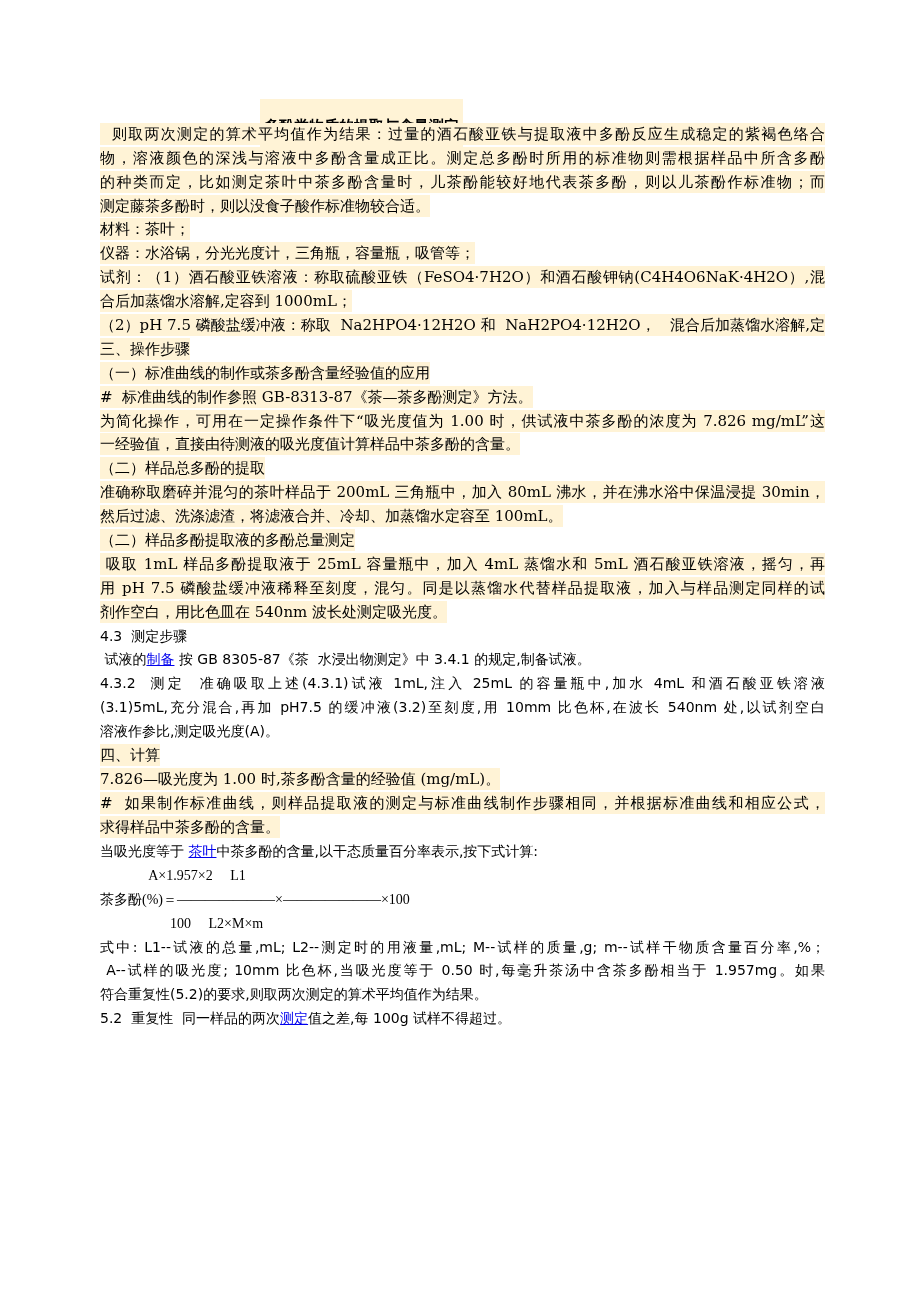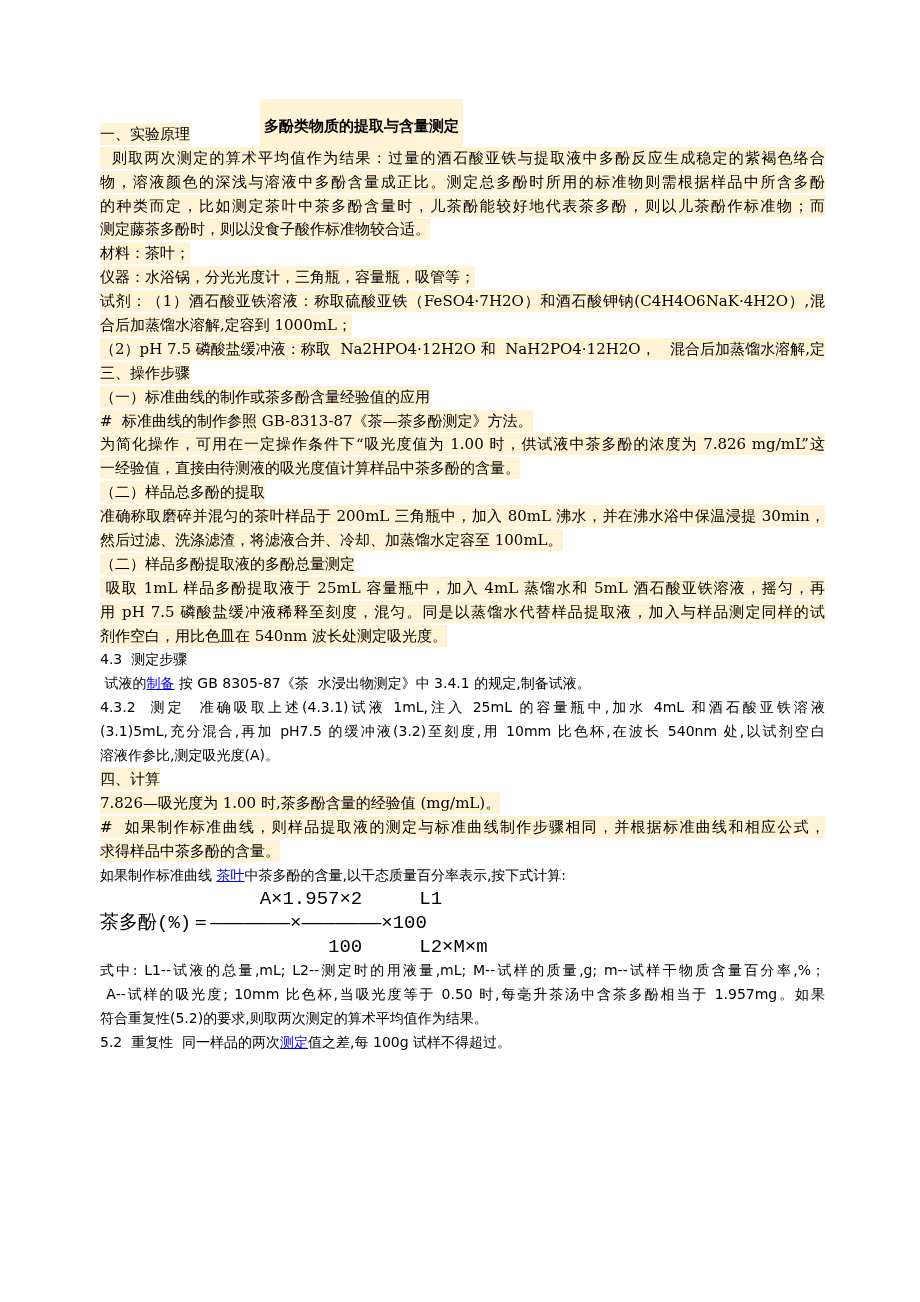--- a/index.html
+++ b/index.html
@@ -6,30 +6,29 @@
   body { width: 920px; height: 1302px; position: relative; overflow: hidden; }
   .page { position: absolute; left: 100px; top: 99px; width: 725px; }
   .line { display: block; height: 23.9px; line-height: 23.9px; font-size: 15px; color: #000;
           font-family: "DejaVu Serif", "Liberation Serif", serif; white-space: nowrap; }
   .hl { background: #fff3d6; display: inline-block; height: 22px; line-height: 23px; }
   .full .hl { width: 100%; text-align: justify; text-align-last: justify; }
   .title { font-weight: bold; padding-left: 160px; }
   .title .hl { padding: 16px 4px; }
   .sans { font-family: "DejaVu Sans", "Liberation Sans", sans-serif; font-size: 14px; }
   .link { color: #0000ee; text-decoration: underline; }
-  .formula { font-family: Liberation Mono, monospace; font-size: 19px; height: 24px; line-height: 24px; white-space: pre; }
+  .formula { font-family: Liberation Serif, serif; font-size: 14px; height: 24px; line-height: 24px; white-space: pre; }
 </style>
 </head>
 <body>
 
 <div class="page">
 
   <div class="line title"><span class="hl">多酚类物质的提取与含量测定</span></div>
 
-  <div class="line"><span class="hl">一、实验原理</span></div>
   <div class="line full"><span class="hl" style="white-space:pre">  则取两次测定的算术平均值作为结果：过量的酒石酸亚铁与提取液中多酚反应生成稳定的紫褐色络合</span></div>
   <div class="line full"><span class="hl">物，溶液颜色的深浅与溶液中多酚含量成正比。测定总多酚时所用的标准物则需根据样品中所含多酚</span></div>
   <div class="line full"><span class="hl">的种类而定，比如测定茶叶中茶多酚含量时，儿茶酚能较好地代表茶多酚，则以儿茶酚作标准物；而</span></div>
   <div class="line"><span class="hl">测定藤茶多酚时，则以没食子酸作标准物较合适。</span></div>
 
   <div class="line"><span class="hl">材料：茶叶；</span></div>
   <div class="line"><span class="hl">仪器：水浴锅，分光光度计，三角瓶，容量瓶，吸管等；</span></div>
   <div class="line full"><span class="hl">试剂：（1）酒石酸亚铁溶液：称取硫酸亚铁（FeSO4·7H2O）和酒石酸钾钠(C4H4O6NaK·4H2O）,混</span></div>
   <div class="line"><span class="hl">合后加蒸馏水溶解,定容到 1000mL；</span></div>
   <div class="line full"><span class="hl" style="white-space:pre">（2）pH 7.5 磷酸盐缓冲液：称取  Na2HPO4·12H2O 和  NaH2PO4·12H2O，   混合后加蒸馏水溶解,定</span></div>
@@ -53,21 +52,21 @@
   <div class="line sans"><span style="white-space:pre"> 试液的</span><a class="link" href="#">制备</a><span style="white-space:pre"> 按 GB 8305-87《茶  水浸出物测定》中 3.4.1 的规定,制备试液。</span></div>
   <div class="line sans full"><span class="hl" style="background:transparent;white-space:pre">4.3.2  测定  准确吸取上述(4.3.1)试液 1mL,注入 25mL 的容量瓶中,加水 4mL 和酒石酸亚铁溶液</span></div>
   <div class="line sans full"><span class="hl" style="background:transparent">(3.1)5mL,充分混合,再加 pH7.5 的缓冲液(3.2)至刻度,用 10mm 比色杯,在波长 540nm 处,以试剂空白</span></div>
   <div class="line sans"><span>溶液作参比,测定吸光度(A)。</span></div>
 
   <div class="line"><span class="hl">四、计算</span></div>
   <div class="line"><span class="hl">7.826—吸光度为 1.00 时,茶多酚含量的经验值 (mg/mL)。</span></div>
   <div class="line full"><span class="hl" style="white-space:pre">#  如果制作标准曲线，则样品提取液的测定与标准曲线制作步骤相同，并根据标准曲线和相应公式，</span></div>
   <div class="line"><span class="hl">求得样品中茶多酚的含量。</span></div>
 
-  <div class="line sans"><span style="white-space:pre">如果制作标准曲线 </span><a class="link" href="#">茶叶</a><span>中茶多酚的含量,以干态质量百分率表示,按下式计算:</span></div>
+  <div class="line sans"><span style="white-space:pre">当吸光度等于 </span><a class="link" href="#">茶叶</a><span>中茶多酚的含量,以干态质量百分率表示,按下式计算:</span></div>
 
   <div class="formula">              A×1.957×2     L1</div>
   <div class="formula">茶多酚(%)＝―――――――×―――――――×100</div>
   <div class="formula">                    100     L2×M×m</div>
 
   <div class="line sans full"><span class="hl" style="background:transparent">式中: L1--试液的总量,mL; L2--测定时的用液量,mL; M--试样的质量,g; m--试样干物质含量百分率,%；</span></div>
   <div class="line sans full"><span class="hl" style="background:transparent;white-space:pre"> A--试样的吸光度; 10mm 比色杯,当吸光度等于 0.50 时,每毫升茶汤中含茶多酚相当于 1.957mg。如果</span></div>
   <div class="line sans"><span>符合重复性(5.2)的要求,则取两次测定的算术平均值作为结果。</span></div>
 
   <div class="line sans"><span style="white-space:pre">5.2  重复性  同一样品的两次</span><a class="link" href="#">测定</a><span>值之差,每 100g 试样不得超过。</span></div>

